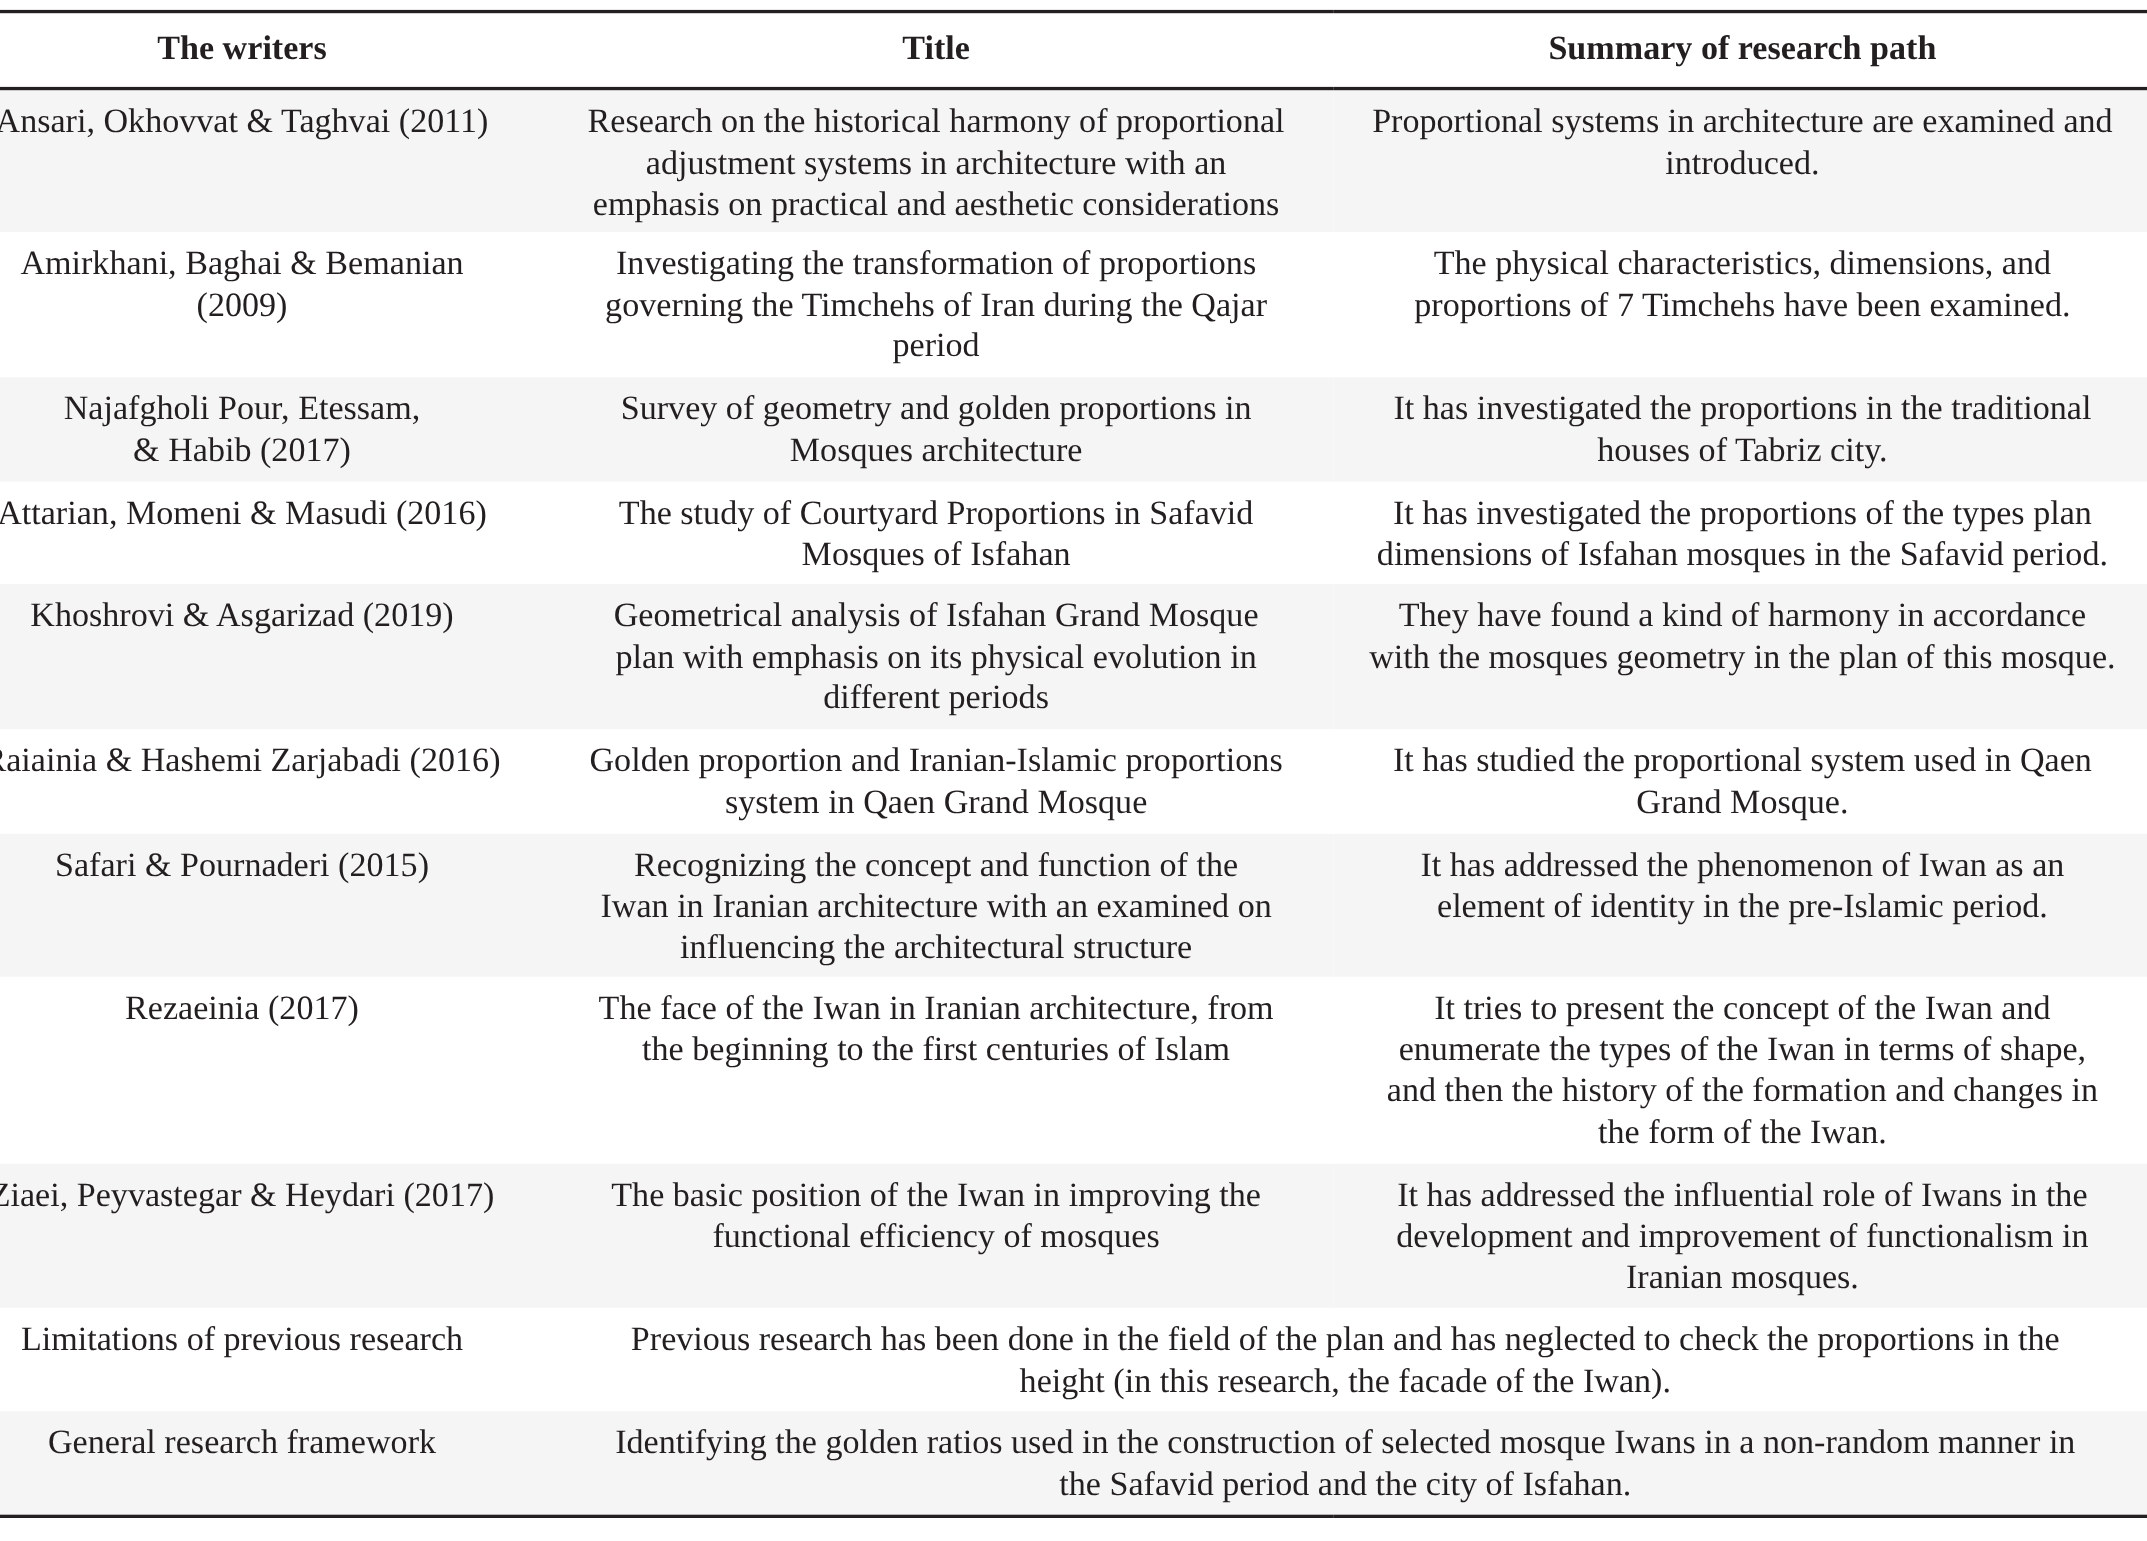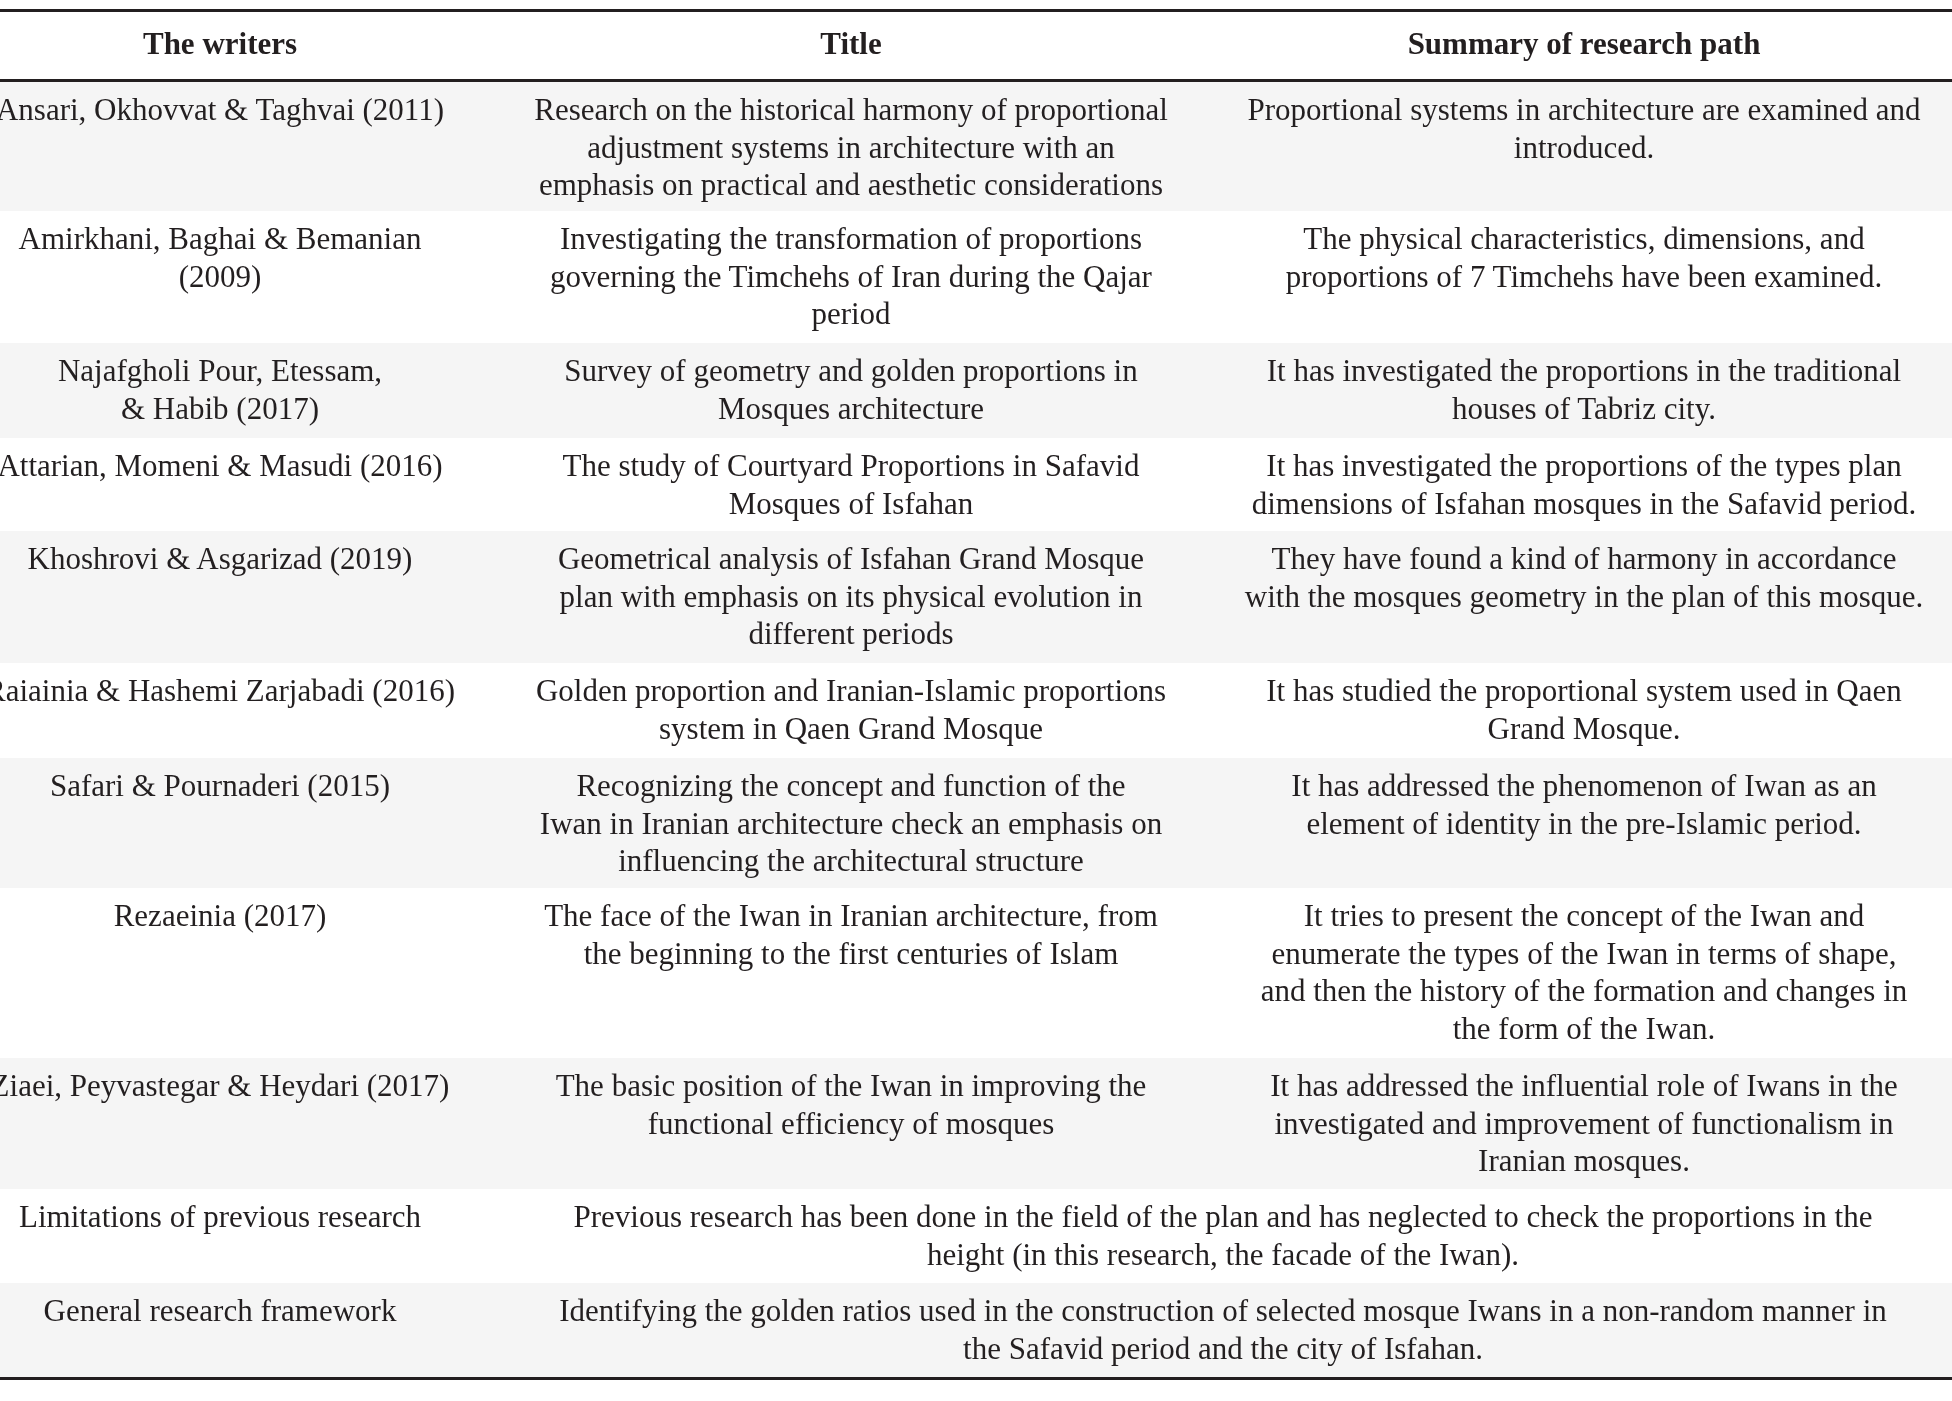--- a/index.html
+++ b/index.html
@@ -165,21 +165,21 @@
             <span class="line">It has studied the proportional system used in Qaen</span>
             <span class="line">Grand Mosque.</span>
           </td>
         </tr>
         <tr class="gray h7">
           <td>
             <span class="line">Safari &amp; Pournaderi (2015)</span>
           </td>
           <td>
             <span class="line">Recognizing the concept and function of the</span>
-            <span class="line">Iwan in Iranian architecture check an emphasis on</span>
+            <span class="line">Iwan in Iranian architecture with an examined on</span>
             <span class="line">influencing the architectural structure</span>
           </td>
           <td>
             <span class="line">It has addressed the phenomenon of Iwan as an</span>
             <span class="line">element of identity in the pre-Islamic period.</span>
           </td>
         </tr>
         <tr class="white h8">
           <td>
             <span class="line">Rezaeinia (2017)</span>
@@ -198,21 +198,21 @@
         <tr class="gray h9">
           <td>
             <span class="line">Ziaei, Peyvastegar &amp; Heydari (2017)</span>
           </td>
           <td>
             <span class="line">The basic position of the Iwan in improving the</span>
             <span class="line">functional efficiency of mosques</span>
           </td>
           <td>
             <span class="line">It has addressed the influential role of Iwans in the</span>
-            <span class="line">investigated and improvement of functionalism in</span>
+            <span class="line">development and improvement of functionalism in</span>
             <span class="line">Iranian mosques.</span>
           </td>
         </tr>
         <tr class="white h10">
           <td>Limitations of previous research</td>
           <td colspan="2">
             <span class="line">Previous research has been done in the field of the plan and has neglected to check the proportions in the</span>
             <span class="line">height (in this research, the facade of the Iwan).</span>
           </td>
         </tr>

